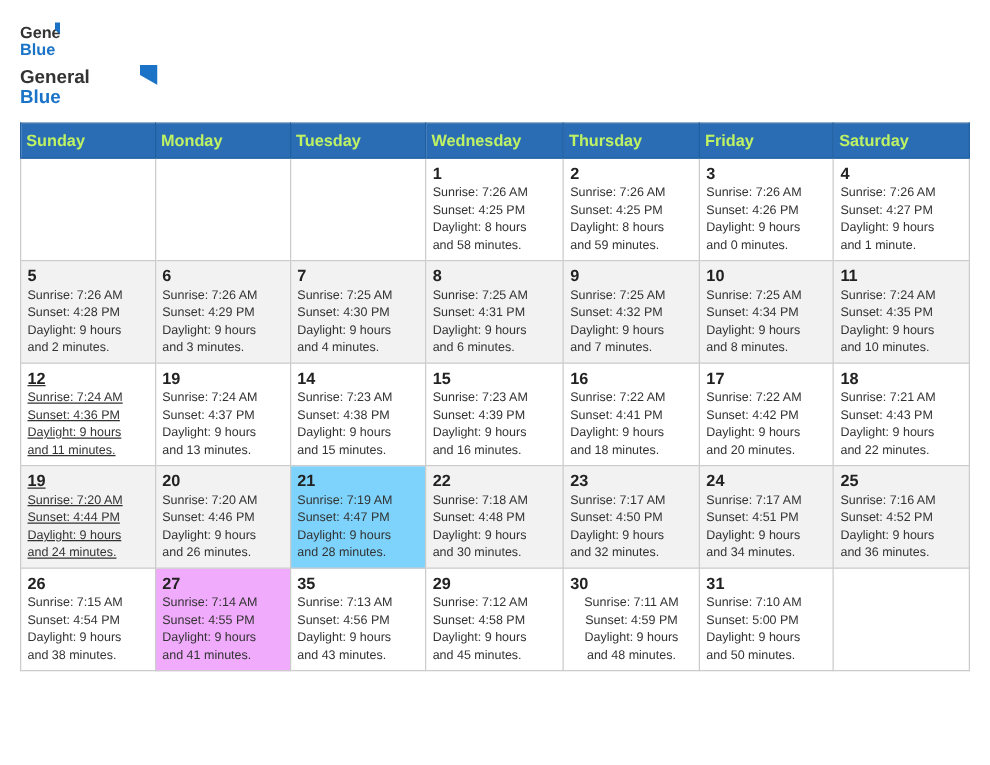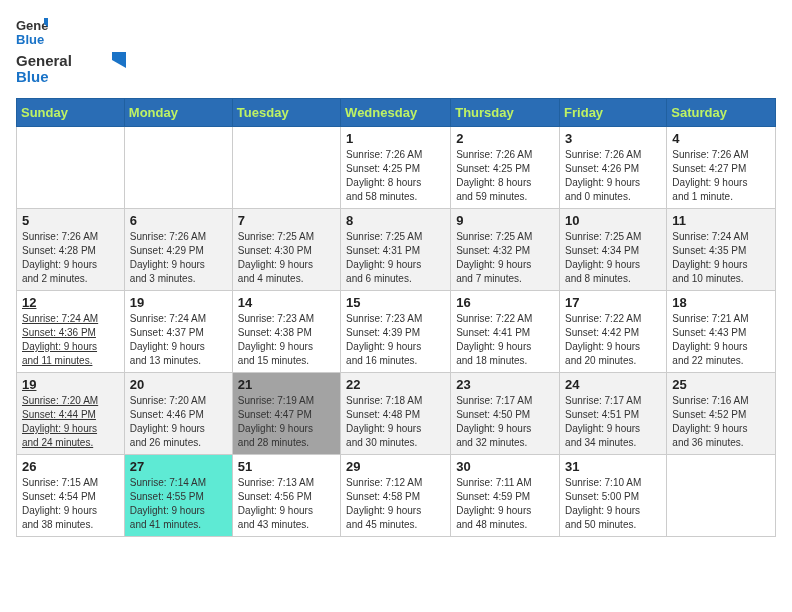--- a/index.html
+++ b/index.html
@@ -265,21 +265,21 @@
 Daylight: 9 hours
 and 24 minutes.</div>
         </td>
         <td style="background-color: rgb(242, 242, 242);">
           <div class="day-number">20</div>
           <div class="day-info" style="white-space: pre-line;">Sunrise: 7:20 AM
 Sunset: 4:46 PM
 Daylight: 9 hours
 and 26 minutes.</div>
         </td>
-        <td style="background-color: #a3a3a3;">
+        <td style="background-color: #7dd3fc;">
           <div class="day-number">21</div>
           <div class="day-info" style="white-space: pre-line;">Sunrise: 7:19 AM
 Sunset: 4:47 PM
 Daylight: 9 hours
 and 28 minutes.</div>
         </td>
         <td style="background-color: rgb(242, 242, 242);">
           <div class="day-number">22</div>
           <div class="day-info" style="white-space: pre-line;">Sunrise: 7:18 AM
 Sunset: 4:48 PM
@@ -309,44 +309,44 @@
         </td>
       </tr>
       <tr>
         <td style="background-color: rgb(255, 255, 255);">
           <div class="day-number">26</div>
           <div class="day-info" style="white-space: pre-line;">Sunrise: 7:15 AM
 Sunset: 4:54 PM
 Daylight: 9 hours
 and 38 minutes.</div>
         </td>
-        <td style="background-color: #5eead4;">
+        <td style="background-color: #f0abfc;">
           <div class="day-number">27</div>
           <div class="day-info" style="white-space: pre-line;">Sunrise: 7:14 AM
 Sunset: 4:55 PM
 Daylight: 9 hours
 and 41 minutes.</div>
         </td>
         <td style="background-color: rgb(255, 255, 255);">
-          <div class="day-number">51</div>
+          <div class="day-number">35</div>
           <div class="day-info" style="white-space: pre-line;">Sunrise: 7:13 AM
 Sunset: 4:56 PM
 Daylight: 9 hours
 and 43 minutes.</div>
         </td>
         <td style="background-color: rgb(255, 255, 255);">
           <div class="day-number">29</div>
           <div class="day-info" style="white-space: pre-line;">Sunrise: 7:12 AM
 Sunset: 4:58 PM
 Daylight: 9 hours
 and 45 minutes.</div>
         </td>
         <td style="background-color: rgb(255, 255, 255);">
           <div class="day-number">30</div>
-          <div class="day-info" style="white-space: pre-line;">Sunrise: 7:11 AM
+          <div class="day-info" style="white-space: pre-line; text-align: center;">Sunrise: 7:11 AM
 Sunset: 4:59 PM
 Daylight: 9 hours
 and 48 minutes.</div>
         </td>
         <td style="background-color: rgb(255, 255, 255); margin-left: 28px;">
           <div class="day-number">31</div>
           <div class="day-info" style="white-space: pre-line;">Sunrise: 7:10 AM
 Sunset: 5:00 PM
 Daylight: 9 hours
 and 50 minutes.</div>

